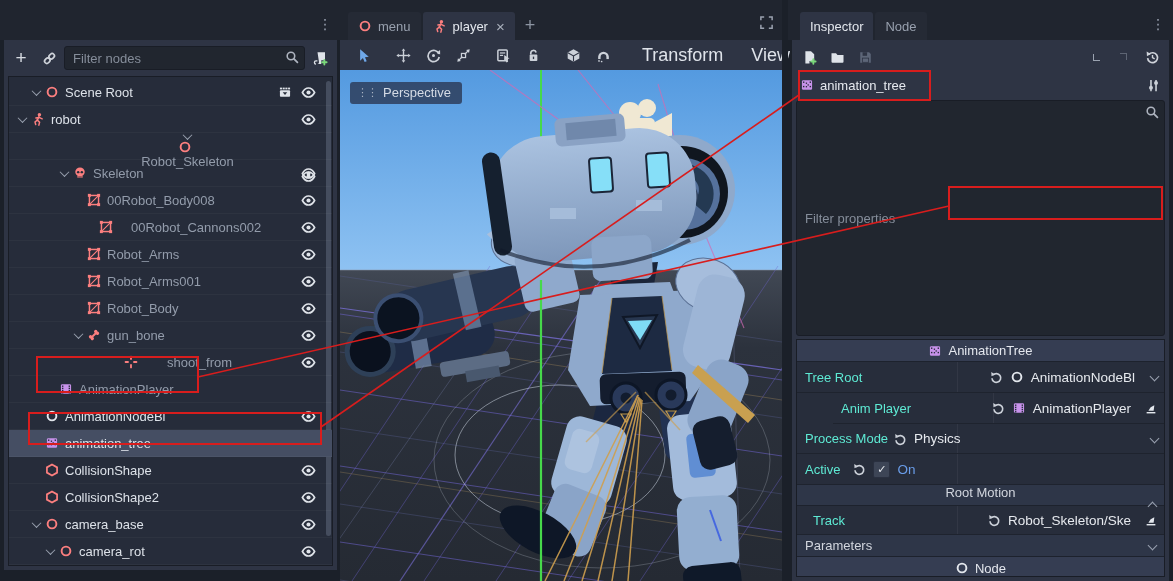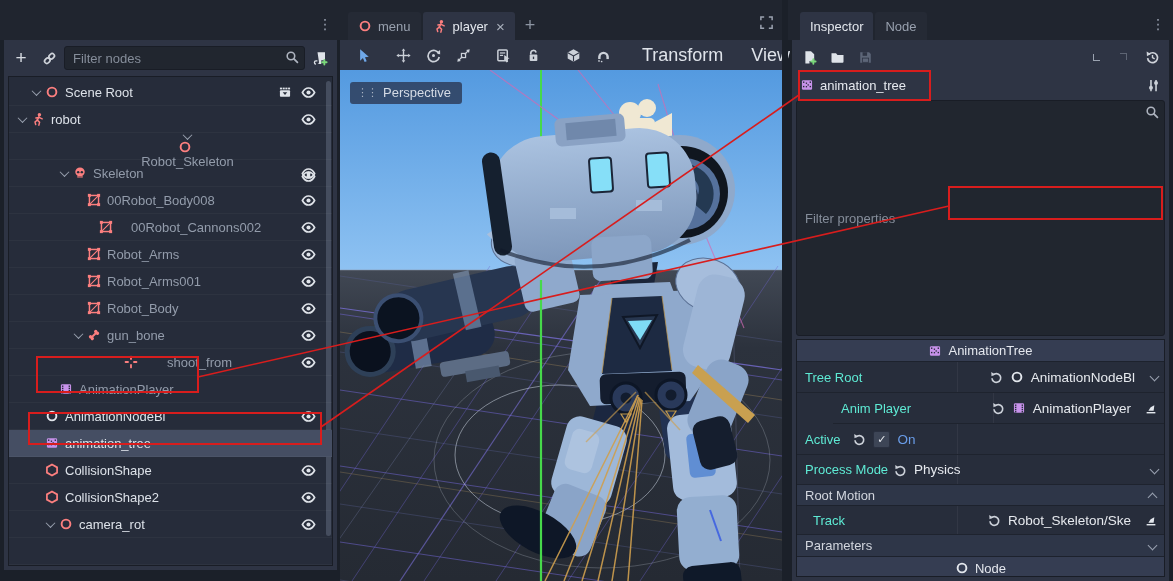--- a/index.html
+++ b/index.html
@@ -460,20 +460,39 @@
         <span class="t-label">CollisionShape2</span>
         <span class="t-right">
           <span class="icon" style="color: rgb(223, 227, 233);">
             <svg width="15" height="15" viewBox="0 0 16 16">
               <path d="M1.5,8 C3.2,4.8 5.4,3.2 8,3.2 C10.6,3.2 12.8,4.8 14.5,8 C12.8,11.2 10.6,12.8 8,12.8 C5.4,12.8 3.2,11.2 1.5,8 z" fill="none" class="s" stroke-width="1.8"></path>
               <circle cx="8" cy="8" r="2.2"></circle>
             </svg>
           </span>
         </span>
       </div>
+      <div class="trow" style="padding-left: 20px;">
+        <span class="caret">
+          <i></i>
+        </span>
+        <span class="icon t-ico" style="color: rgb(252, 127, 127);">
+          <svg width="14" height="14" viewBox="0 0 16 16">
+            <circle cx="8" cy="8" r="5" fill="none" class="s" stroke-width="2.2"></circle>
+          </svg>
+        </span>
+        <span class="t-label">camera_base</span>
+        <span class="t-right">
+          <span class="icon" style="color: rgb(223, 227, 233);">
+            <svg width="15" height="15" viewBox="0 0 16 16">
+              <path d="M1.5,8 C3.2,4.8 5.4,3.2 8,3.2 C10.6,3.2 12.8,4.8 14.5,8 C12.8,11.2 10.6,12.8 8,12.8 C5.4,12.8 3.2,11.2 1.5,8 z" fill="none" class="s" stroke-width="1.8"></path>
+              <circle cx="8" cy="8" r="2.2"></circle>
+            </svg>
+          </span>
+        </span>
+      </div>
       <div class="trow" style="padding-left: 34px;">
         <span class="caret">
           <i></i>
         </span>
         <span class="icon t-ico" style="color: rgb(252, 127, 127);">
           <svg width="14" height="14" viewBox="0 0 16 16">
             <circle cx="8" cy="8" r="5" fill="none" class="s" stroke-width="2.2"></circle>
           </svg>
         </span>
         <span class="t-label">camera_rot</span>
@@ -935,49 +954,49 @@
           </span>
           <span class="p-val">AnimationPlayer</span>
           <span class="icon" style="color: rgb(227, 231, 237); margin-left: 6px;">
             <svg width="14" height="14" viewBox="0 0 16 16">
               <path d="M3,13.4 h10" class="s" stroke-width="1.6"></path>
               <polygon points="5,11 11,11 11.8,4.8 7.6,7"></polygon>
             </svg>
           </span>
         </span>
       </div>
+      <div class="prop-row" style="height: 29px;">
+        <span class="p-label">Process Mode</span>
+        <span class="p-right" style="flex: 1 1 0%; padding-left: 5px;">
+          <span class="icon" style="color: rgb(204, 209, 217);">
+            <svg width="14" height="14" viewBox="0 0 16 16">
+              <path d="M3.4,9.4 a5,5 0 1 0 1.2,-3.6" fill="none" class="s" stroke-width="1.9"></path>
+              <polygon points="2.6,2.2 2.9,7.2 7,5"></polygon>
+            </svg>
+          </span>
+          <span class="p-val" style="margin-right: auto;">Physics</span>
+          <span class="chev down" style="margin-left: auto;">
+            <i></i>
+          </span>
+        </span>
+      </div>
       <div class="prop-row" style="height: 30px;">
         <span class="p-label">Active</span>
         <span class="p-right" style="margin-left: 0px; margin-right: auto; padding-left: 12px;">
           <span class="icon" style="color: rgb(204, 209, 217);">
             <svg width="14" height="14" viewBox="0 0 16 16">
               <path d="M3.4,9.4 a5,5 0 1 0 1.2,-3.6" fill="none" class="s" stroke-width="1.9"></path>
               <polygon points="2.6,2.2 2.9,7.2 7,5"></polygon>
             </svg>
           </span>
           <span class="checkbox">✓</span>
           <span class="p-val on-val">On</span>
         </span>
       </div>
-      <div class="prop-row" style="height: 29px;">
-        <span class="p-label">Process Mode</span>
-        <span class="p-right" style="flex: 1 1 0%; padding-left: 5px;">
-          <span class="icon" style="color: rgb(204, 209, 217);">
-            <svg width="14" height="14" viewBox="0 0 16 16">
-              <path d="M3.4,9.4 a5,5 0 1 0 1.2,-3.6" fill="none" class="s" stroke-width="1.9"></path>
-              <polygon points="2.6,2.2 2.9,7.2 7,5"></polygon>
-            </svg>
-          </span>
-          <span class="p-val" style="margin-right: auto;">Physics</span>
-          <span class="chev down" style="margin-left: auto;">
-            <i></i>
-          </span>
-        </span>
-      </div>
-      <div class="sec-row" style="height: 20px;">
+      <div class="sec-row" style="height: 20px; flex-direction: column;">
         <span>Root Motion</span>
         <span class="chev up">
           <i></i>
         </span>
       </div>
       <div class="prop-row" style="height: 28px;">
         <span class="p-label" style="padding-left: 8px;">Track</span>
         <span class="p-right">
           <span class="icon" style="color: rgb(204, 209, 217);">
             <svg width="14" height="14" viewBox="0 0 16 16">

